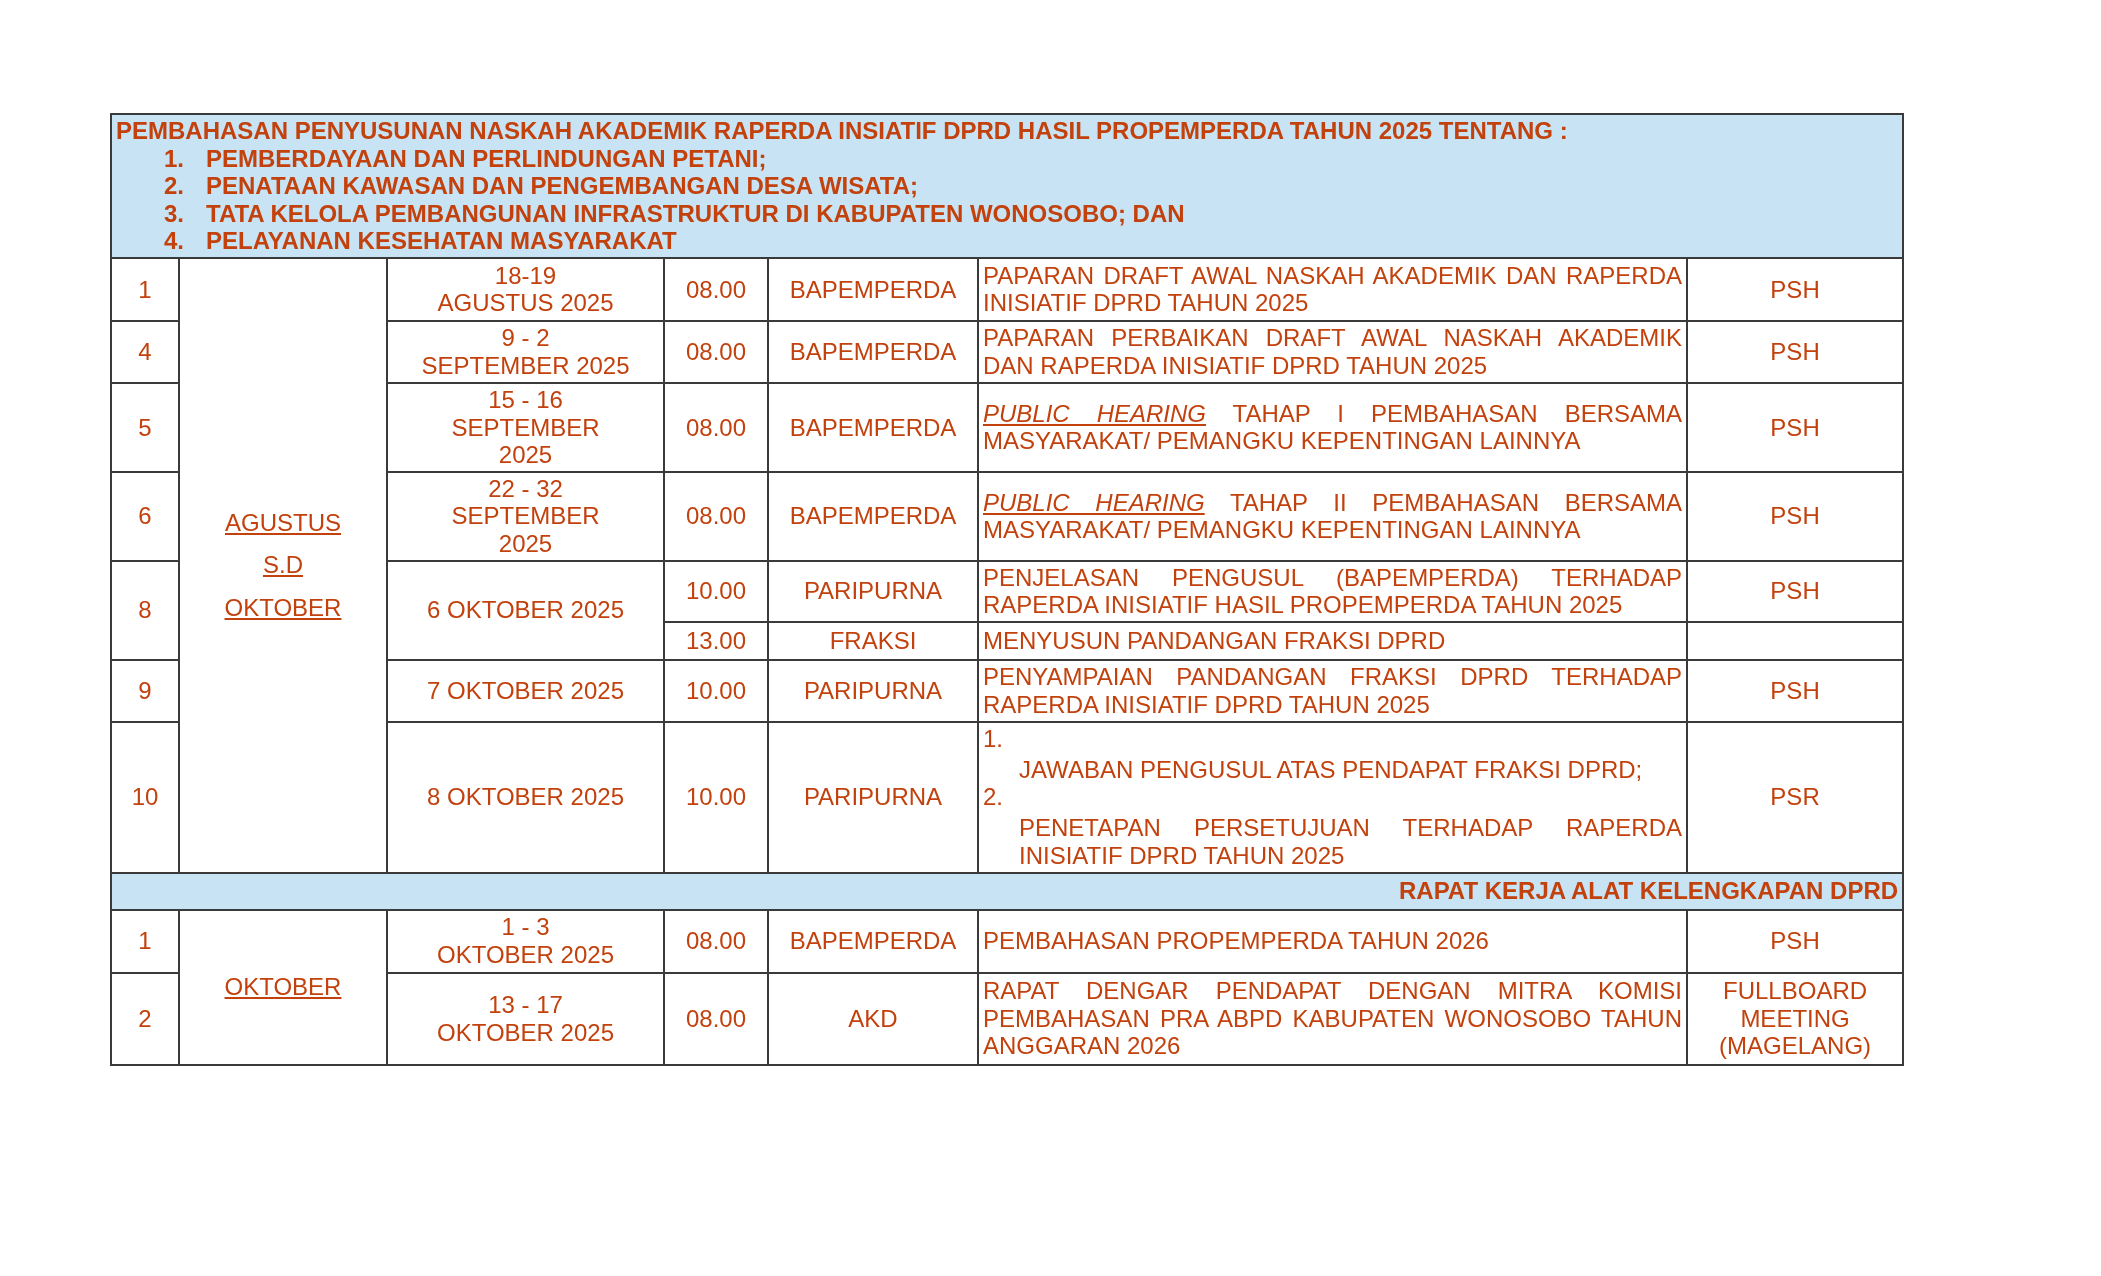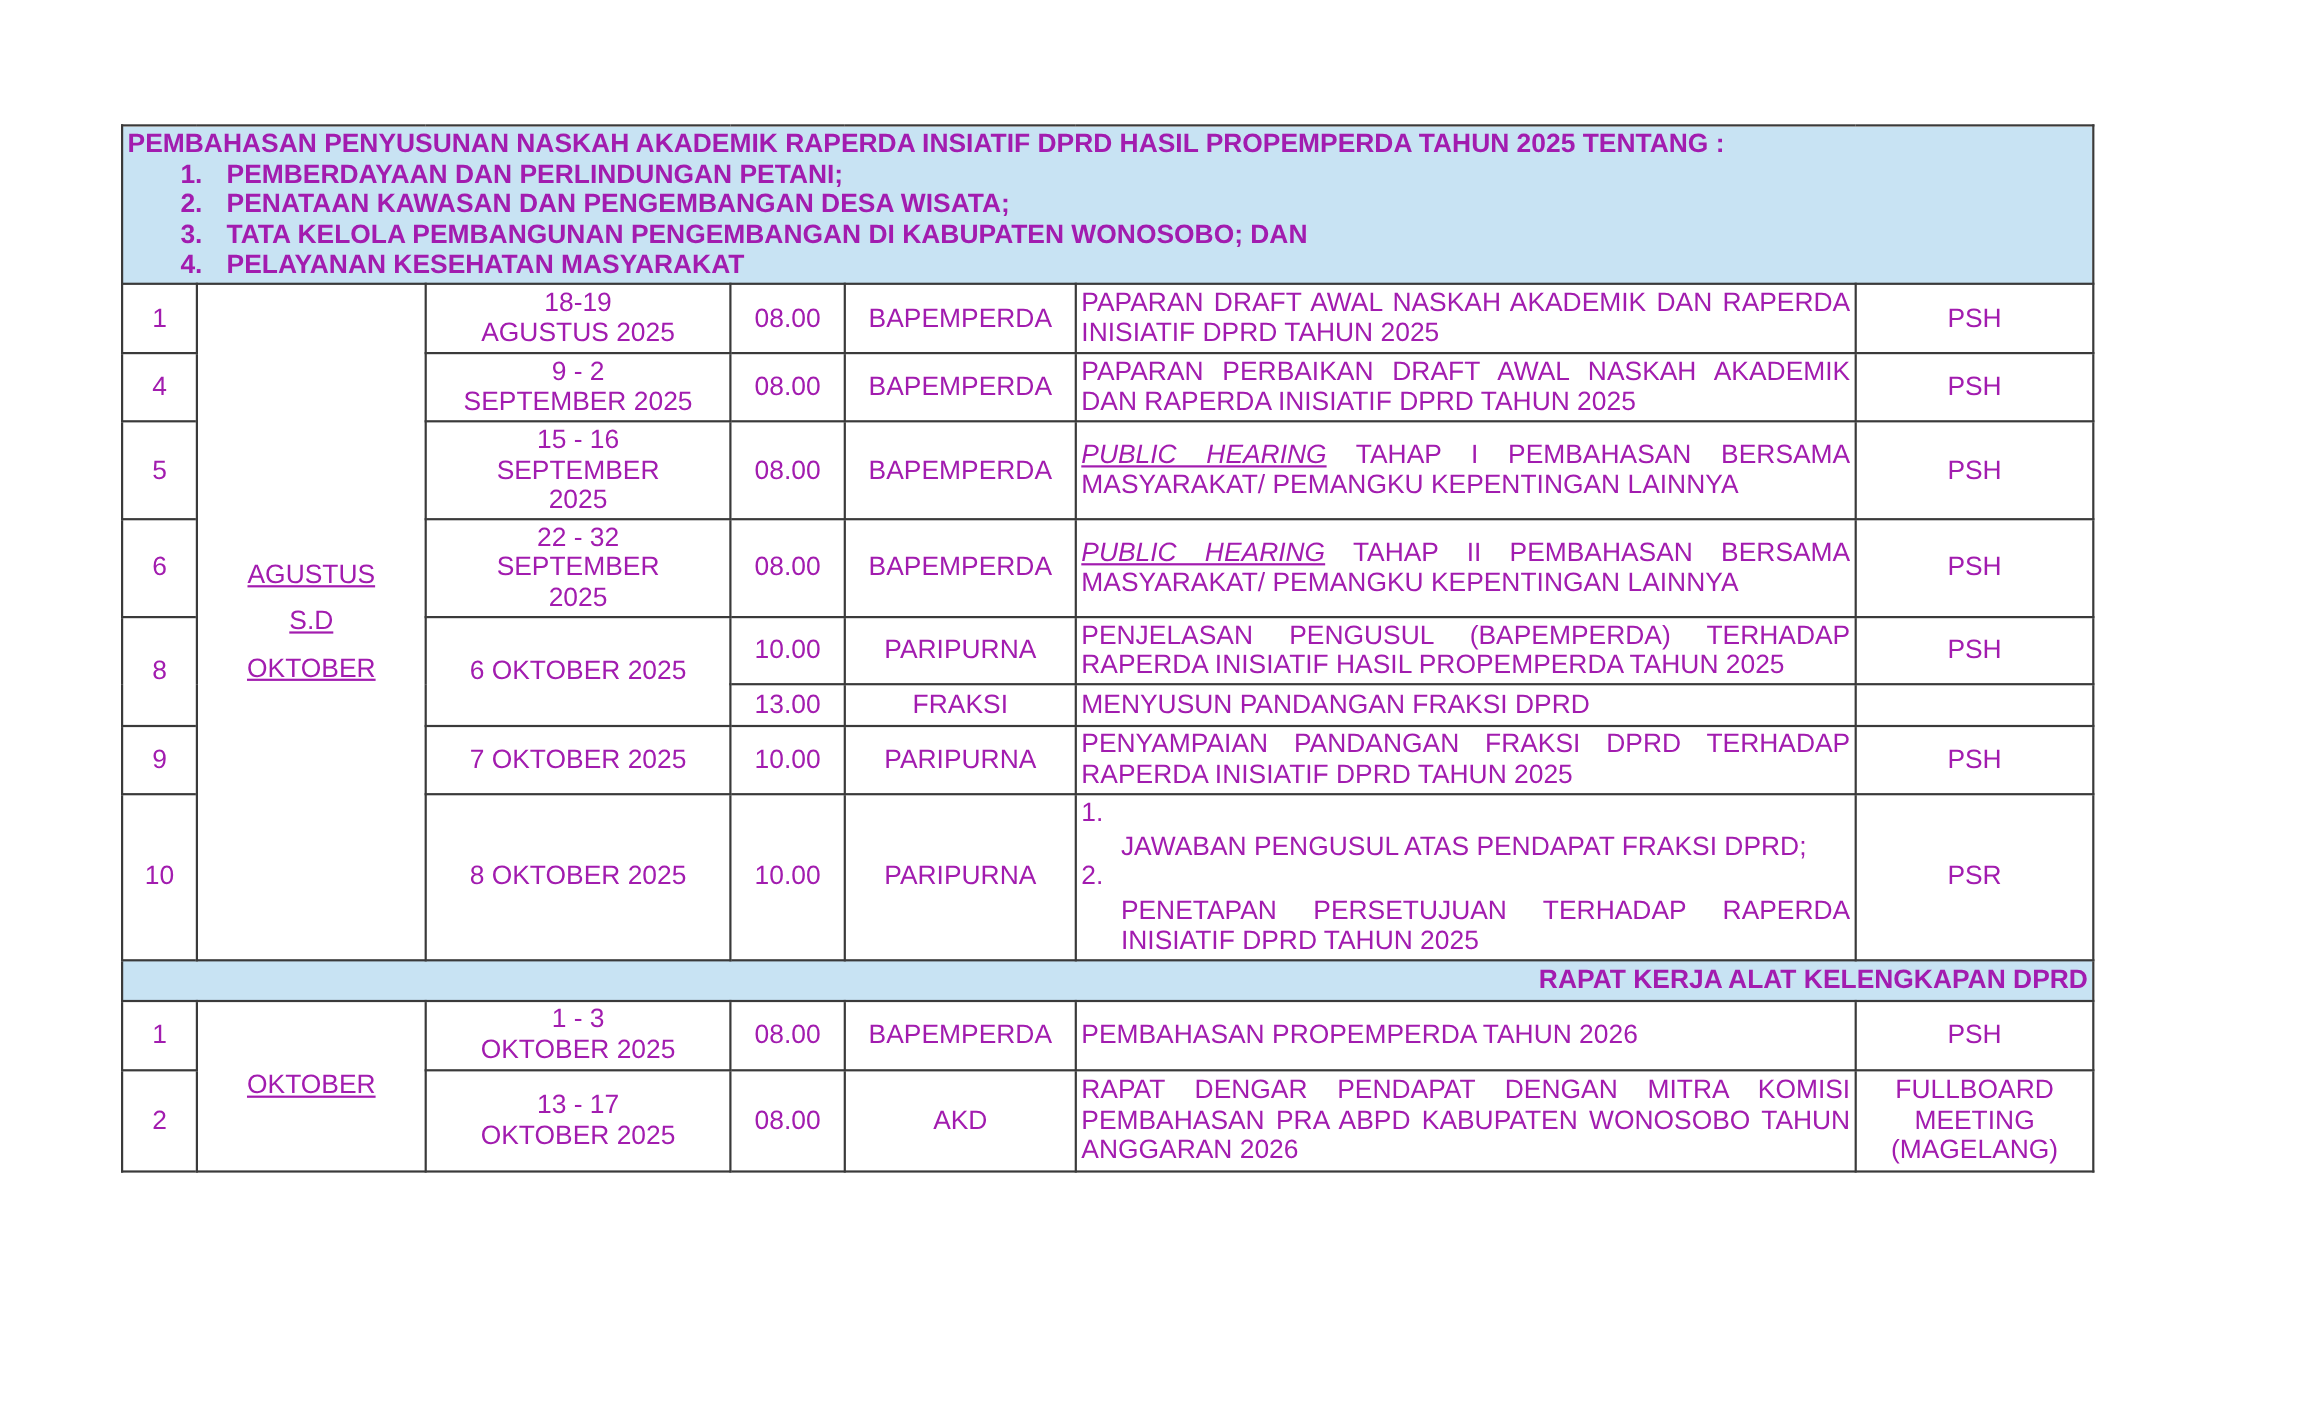--- a/index.html
+++ b/index.html
@@ -3,21 +3,21 @@
 <meta charset="utf-8">
 <style>
   * { box-sizing: border-box; }
   html, body { margin: 0; padding: 0; background: #ffffff; }
   .canvas {
     position: relative;
     width: 2101px;
     height: 1276px;
     background: #ffffff;
     font-family: "Liberation Sans", sans-serif;
-    color: #a21caf;
+    color: #c2410c;
   }
   table.schedule {
     position: absolute;
     left: 110px;
     top: 113px;
     width: 1792px;
     border-collapse: collapse;
     table-layout: fixed;
     border: 2px solid #3a3a3a;
   }
@@ -68,21 +68,21 @@
         <div class="hdr-item">
           <span class="num">1.</span>
           <span>PEMBERDAYAAN DAN PERLINDUNGAN PETANI;</span>
         </div>
         <div class="hdr-item">
           <span class="num">2.</span>
           <span>PENATAAN KAWASAN DAN PENGEMBANGAN DESA WISATA;</span>
         </div>
         <div class="hdr-item">
           <span class="num">3.</span>
-          <span>TATA KELOLA PEMBANGUNAN PENGEMBANGAN DI KABUPATEN WONOSOBO; DAN</span>
+          <span>TATA KELOLA PEMBANGUNAN INFRASTRUKTUR DI KABUPATEN WONOSOBO; DAN</span>
         </div>
         <div class="hdr-item">
           <span class="num">4.</span>
           <span>PELAYANAN KESEHATAN MASYARAKAT</span>
         </div>
       </td>
     </tr>
 
     <tr style="height:63px">
       <td class="c">1</td>

